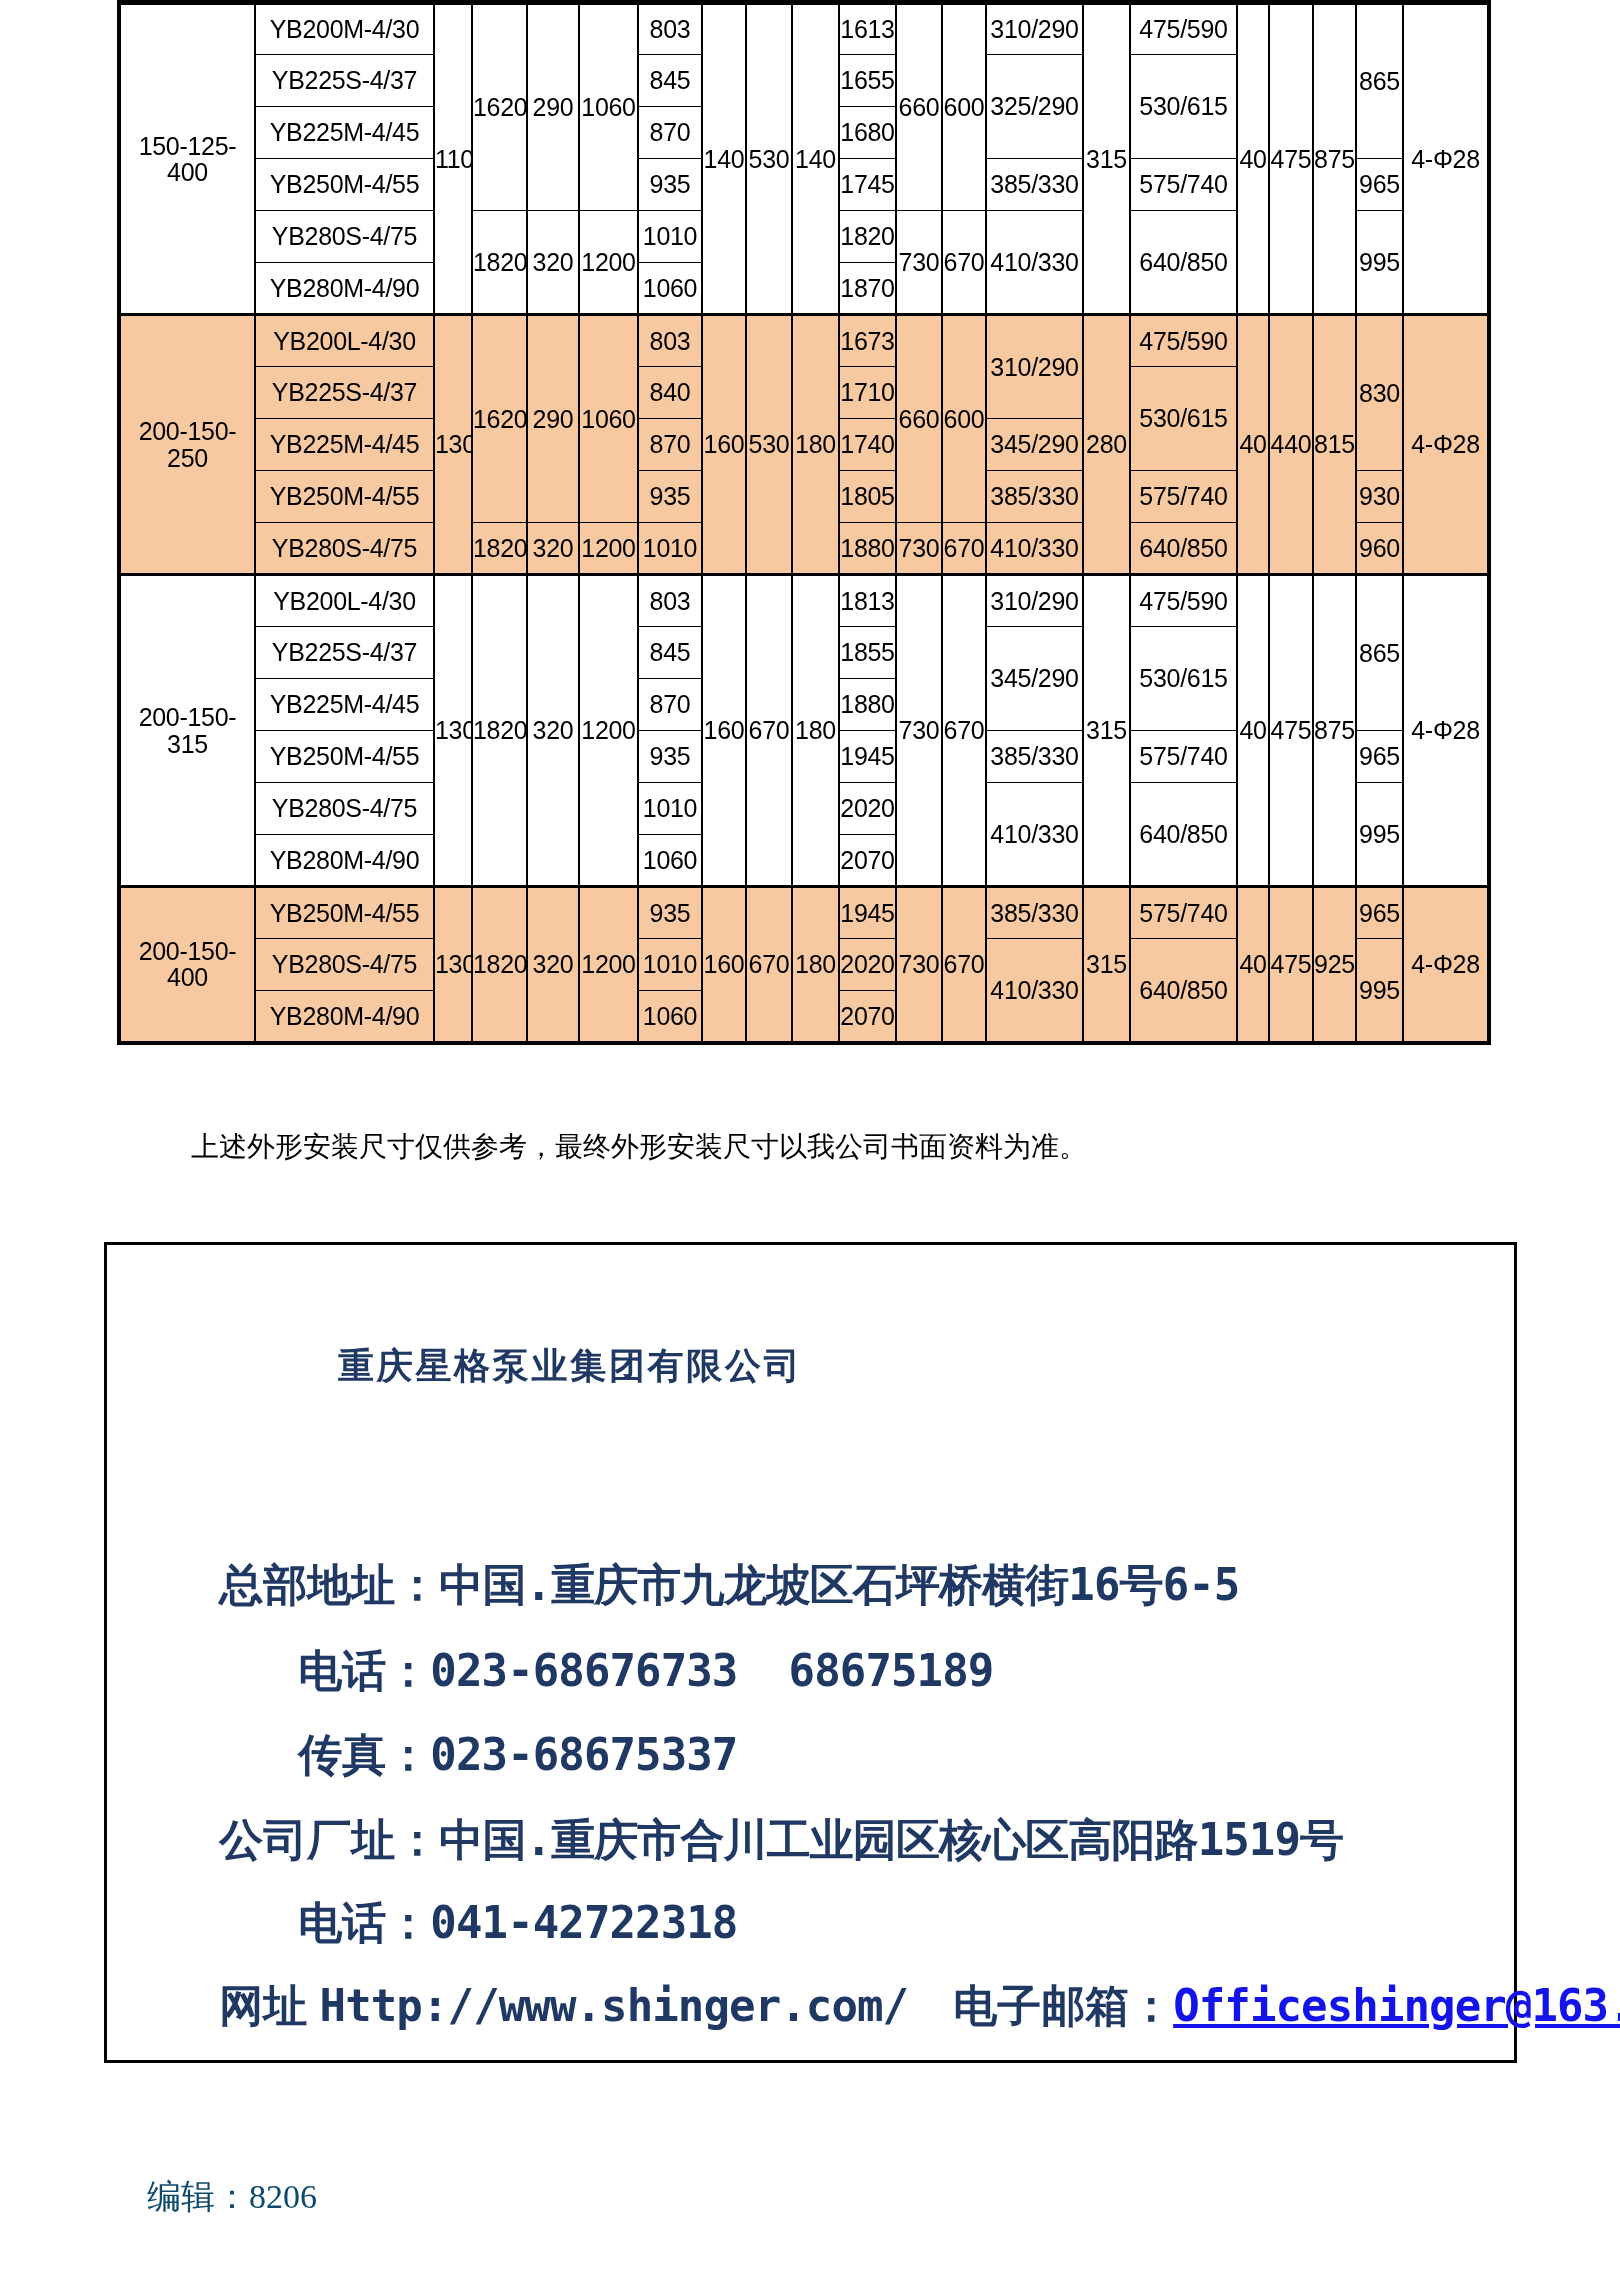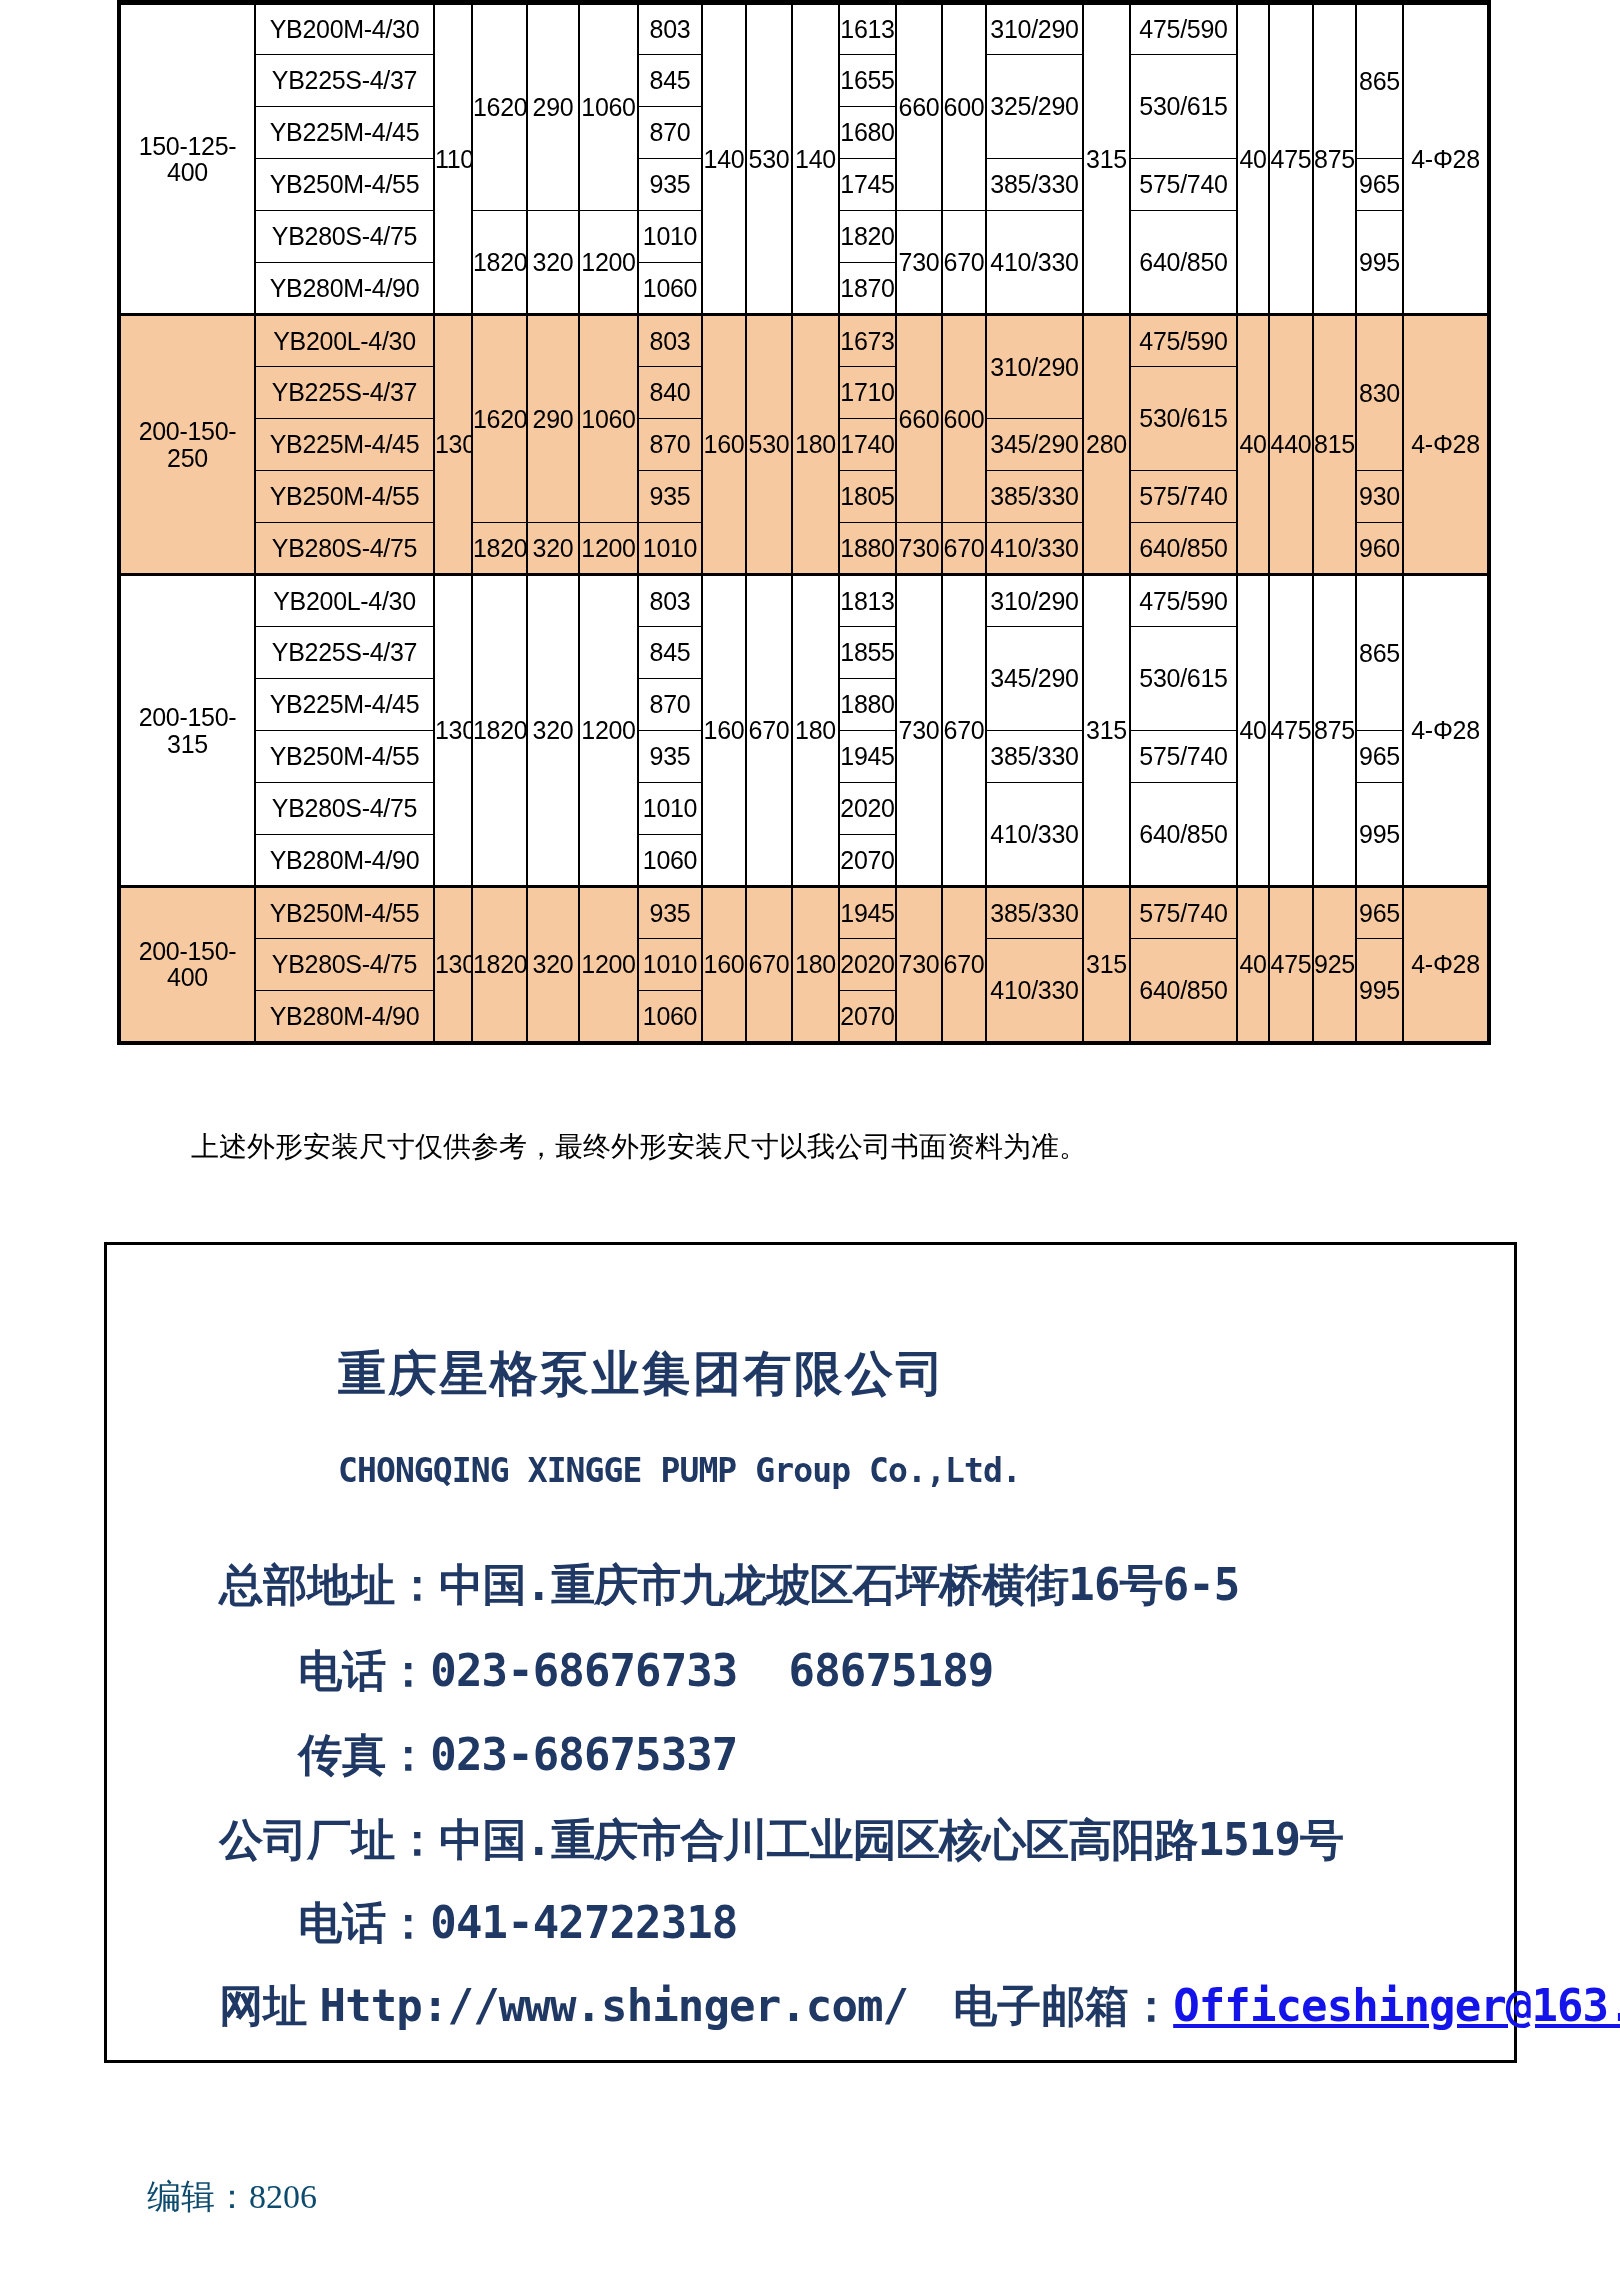--- a/index.html
+++ b/index.html
@@ -23,21 +23,21 @@
   tr.gs td{border-top-width:3.6px;}
   tr.peach td{background:var(--peach);}
 
   
   .note{position:absolute;left:146px;top:1100px;font-family:"Liberation Serif","DejaVu Serif",serif;
         font-size:28px;color:#000;margin-left:45px;}
 
   
   .company-box{position:absolute;left:104px;top:1242px;width:1413px;height:821px;
                border:3.6px solid #000;background:#fff;}
-  .cn-name{position:absolute;left:231px;top:97px;font-size:48px;font-weight:bold;
+  .cn-name{position:absolute;left:231px;top:97px;font-size:36px;font-weight:bold;
            color:var(--navy);letter-spacing:2.7px;}
   .en-name{position:absolute;left:231px;top:206px;font-size:33px;font-weight:bold;
            color:var(--navy);font-family:"DejaVu Sans Mono","Liberation Mono",monospace;letter-spacing:-0.9px;}
   .info-line{position:absolute;color:var(--navy);font-weight:bold;font-size:44px;white-space:pre;}
   .info-line .val{font-family:"DejaVu Sans Mono","Liberation Mono",monospace;letter-spacing:-0.9px;}
   .pos-hq{left:39px;top:261px;}
   .pos-tel1{left:118px;top:347px;}
   .pos-fax{left:118px;top:431px;}
   .pos-factory{left:39px;top:516px;}
   .pos-tel2{left:118px;top:599px;}
@@ -295,21 +295,20 @@
           <td>2070</td>
         </tr>
       </tbody>
     </table>
   </div>
 
   <p class="note">上述外形安装尺寸仅供参考，最终外形安装尺寸以我公司书面资料为准。</p>
 
   <div class="company-box">
     <div class="cn-name">重庆星格泵业集团有限公司</div>
-    <div class="en-name">CHONGQING XINGGE PUMP Group Co.,Ltd.</div>
 
     <div class="info-line pos-hq">
       <span class="lbl">总部地址：</span><span class="val">中国.重庆市九龙坡区石坪桥横街16号6-5</span>
     </div>
     <div class="info-line pos-tel1">
       <span class="lbl">电话：</span><span class="val">023-68676733  68675189</span>
     </div>
     <div class="info-line pos-fax">
       <span class="lbl">传真：</span><span class="val">023-68675337</span>
     </div>

